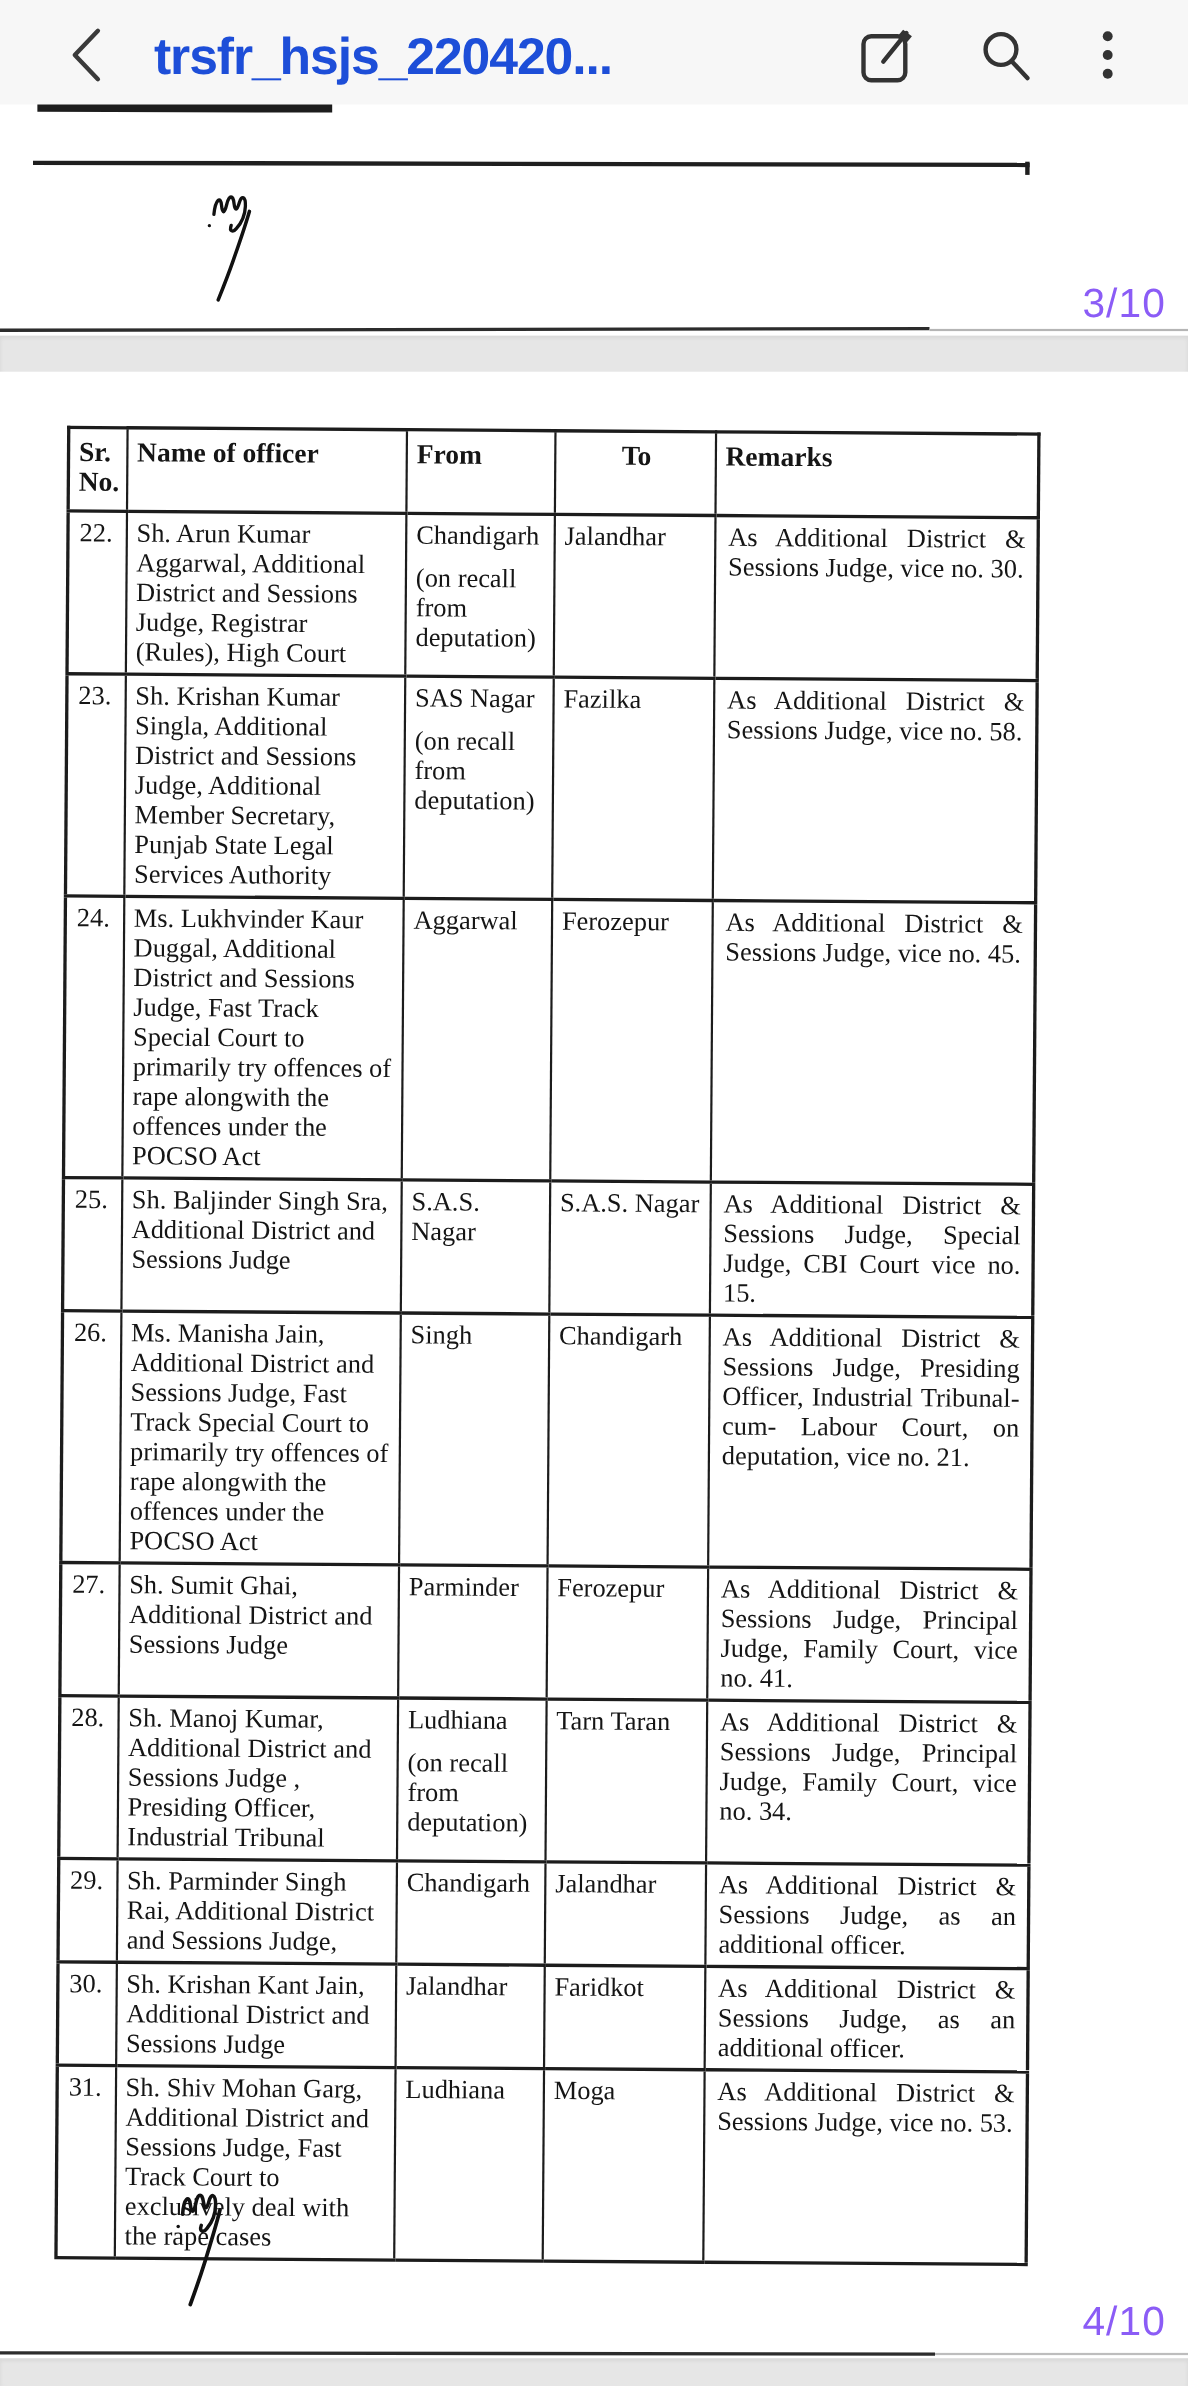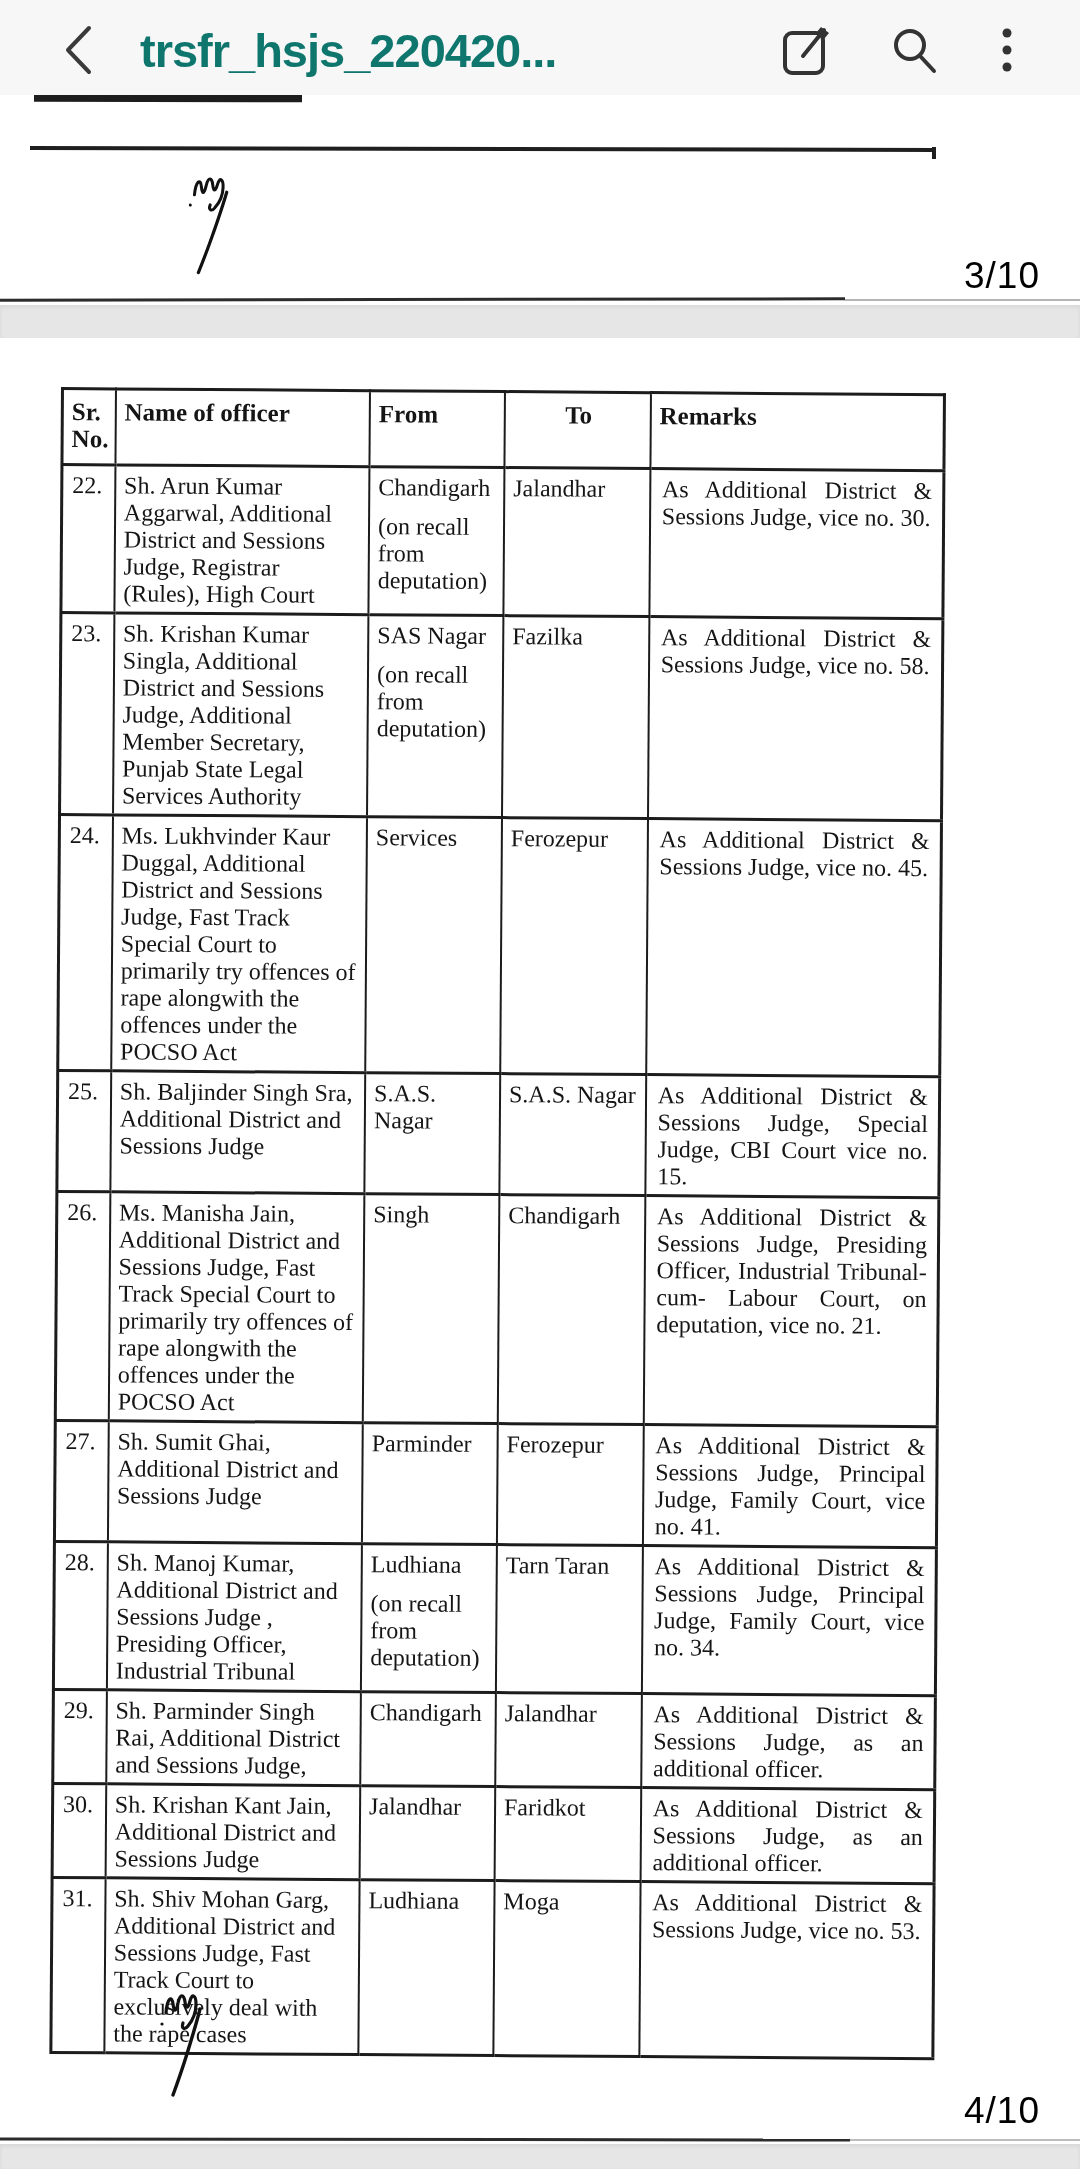--- a/index.html
+++ b/index.html
@@ -5,21 +5,21 @@
   * { margin:0; padding:0; box-sizing:border-box; }
   html,body { width:1080px; height:2169px; }
   body { font-family:"Liberation Sans", sans-serif; background:#e7e7e7; }
   .screen { position:relative; width:1080px; height:2169px; overflow:hidden; background:#ffffff; }
 
   
   .appbar { position:absolute; top:0; left:0; width:1080px; height:95px; background:#f7f7f7; z-index:30; }
   .iconbtn { position:absolute; background:none; border:none; cursor:pointer; }
   .back-btn { left:48px; top:22px; width:60px; height:56px; }
   .title { position:absolute; left:140px; top:22px; width:620px; height:60px;
-           font-size:47px; font-weight:700; letter-spacing:-1px; color:#0f766e;
+           font-size:47px; font-weight:700; letter-spacing:-1px; color:#1d4ed8;
            white-space:nowrap; overflow:hidden; line-height:58px; }
   .edit-btn   { left:776px; top:22px; width:66px; height:56px; }
   .search-btn { left:882px; top:22px; width:64px; height:56px; }
   .menu-btn   { left:978px; top:22px; width:58px; height:56px; }
   .iconbtn svg { display:block; margin:auto; }
 
   
   .page { position:absolute; left:0; width:1080px; background:#ffffff; }
   .page3 { top:95px; height:210px; }
   .page-gap { position:absolute; top:305px; left:0; width:1080px; height:33px;
@@ -30,21 +30,21 @@
 
   
   .p3-thickbar { position:absolute; left:34px; top:-2px; width:268px; height:9px; background:#1d1d1d; transform:rotate(0.15deg); }
   .p3-tableline { position:absolute; left:30px; top:52px; width:906px; height:4px; background:#1f1f1f; transform:rotate(0.12deg); }
   .p3-corner { position:absolute; left:932px; top:52px; width:4px; height:12px; background:#1f1f1f; }
   .p3-paper-edge { position:absolute; left:0; top:203px; width:845px; height:3px; background:#2c2c2c; transform:rotate(-0.1deg); }
   .p3-paper-edge-faint { position:absolute; left:845px; top:204px; width:235px; height:2px; background:#b5b5b5; }
   .p4-paper-edge { position:absolute; left:0; top:1800px; width:850px; height:3px; background:#2c2c2c; transform:rotate(0.08deg); }
   .p4-paper-edge-faint { position:absolute; left:850px; top:1801px; width:230px; height:2px; background:#bdbdbd; }
 
-  .page-indicator { position:absolute; right:40px; font-size:37px; color:#000000; letter-spacing:1px; }
+  .page-indicator { position:absolute; right:20px; font-size:37px; color:#8b5cf6; letter-spacing:1px; }
   .pi3 { top:160px; }
   .pi4 { top:1752px; }
 
   .signature { position:absolute; }
   .sig3 { left:186px; top:78px; width:64px; height:104px; transform:rotate(2deg); }
   .sig4 { left:160px; top:1650px; width:64px; height:112px; }
 
   
   .scan-table { position:absolute; left:61px; top:49px; width:885px;
                 border-collapse:collapse; transform:rotate(0.4deg); transform-origin:0 0;
@@ -147,21 +147,21 @@
               <div>SAS Nagar</div>
               <div class="from-note">(on recall from deputation)</div>
             </td>
             <td class="c-to-cell">Fazilka</td>
             <td class="c-remarks">As Additional District &amp; Sessions Judge, vice no. 58.</td>
           </tr>
           <tr style="height: 214px;">
             <td class="c-sr">24.</td>
             <td class="c-name">Ms. Lukhvinder Kaur Duggal, Additional District and Sessions Judge, Fast Track Special Court to primarily try offences of rape alongwith the offences under the POCSO Act</td>
             <td class="c-from">
-              <div>Services</div>
+              <div>Aggarwal</div>
             </td>
             <td class="c-to-cell">Ferozepur</td>
             <td class="c-remarks">As Additional District &amp; Sessions Judge, vice no. 45.</td>
           </tr>
           <tr style="height: 88px;">
             <td class="c-sr">25.</td>
             <td class="c-name">Sh. Baljinder Singh Sra, Additional District and Sessions Judge</td>
             <td class="c-from">
               <div>S.A.S. Nagar</div>
             </td>

